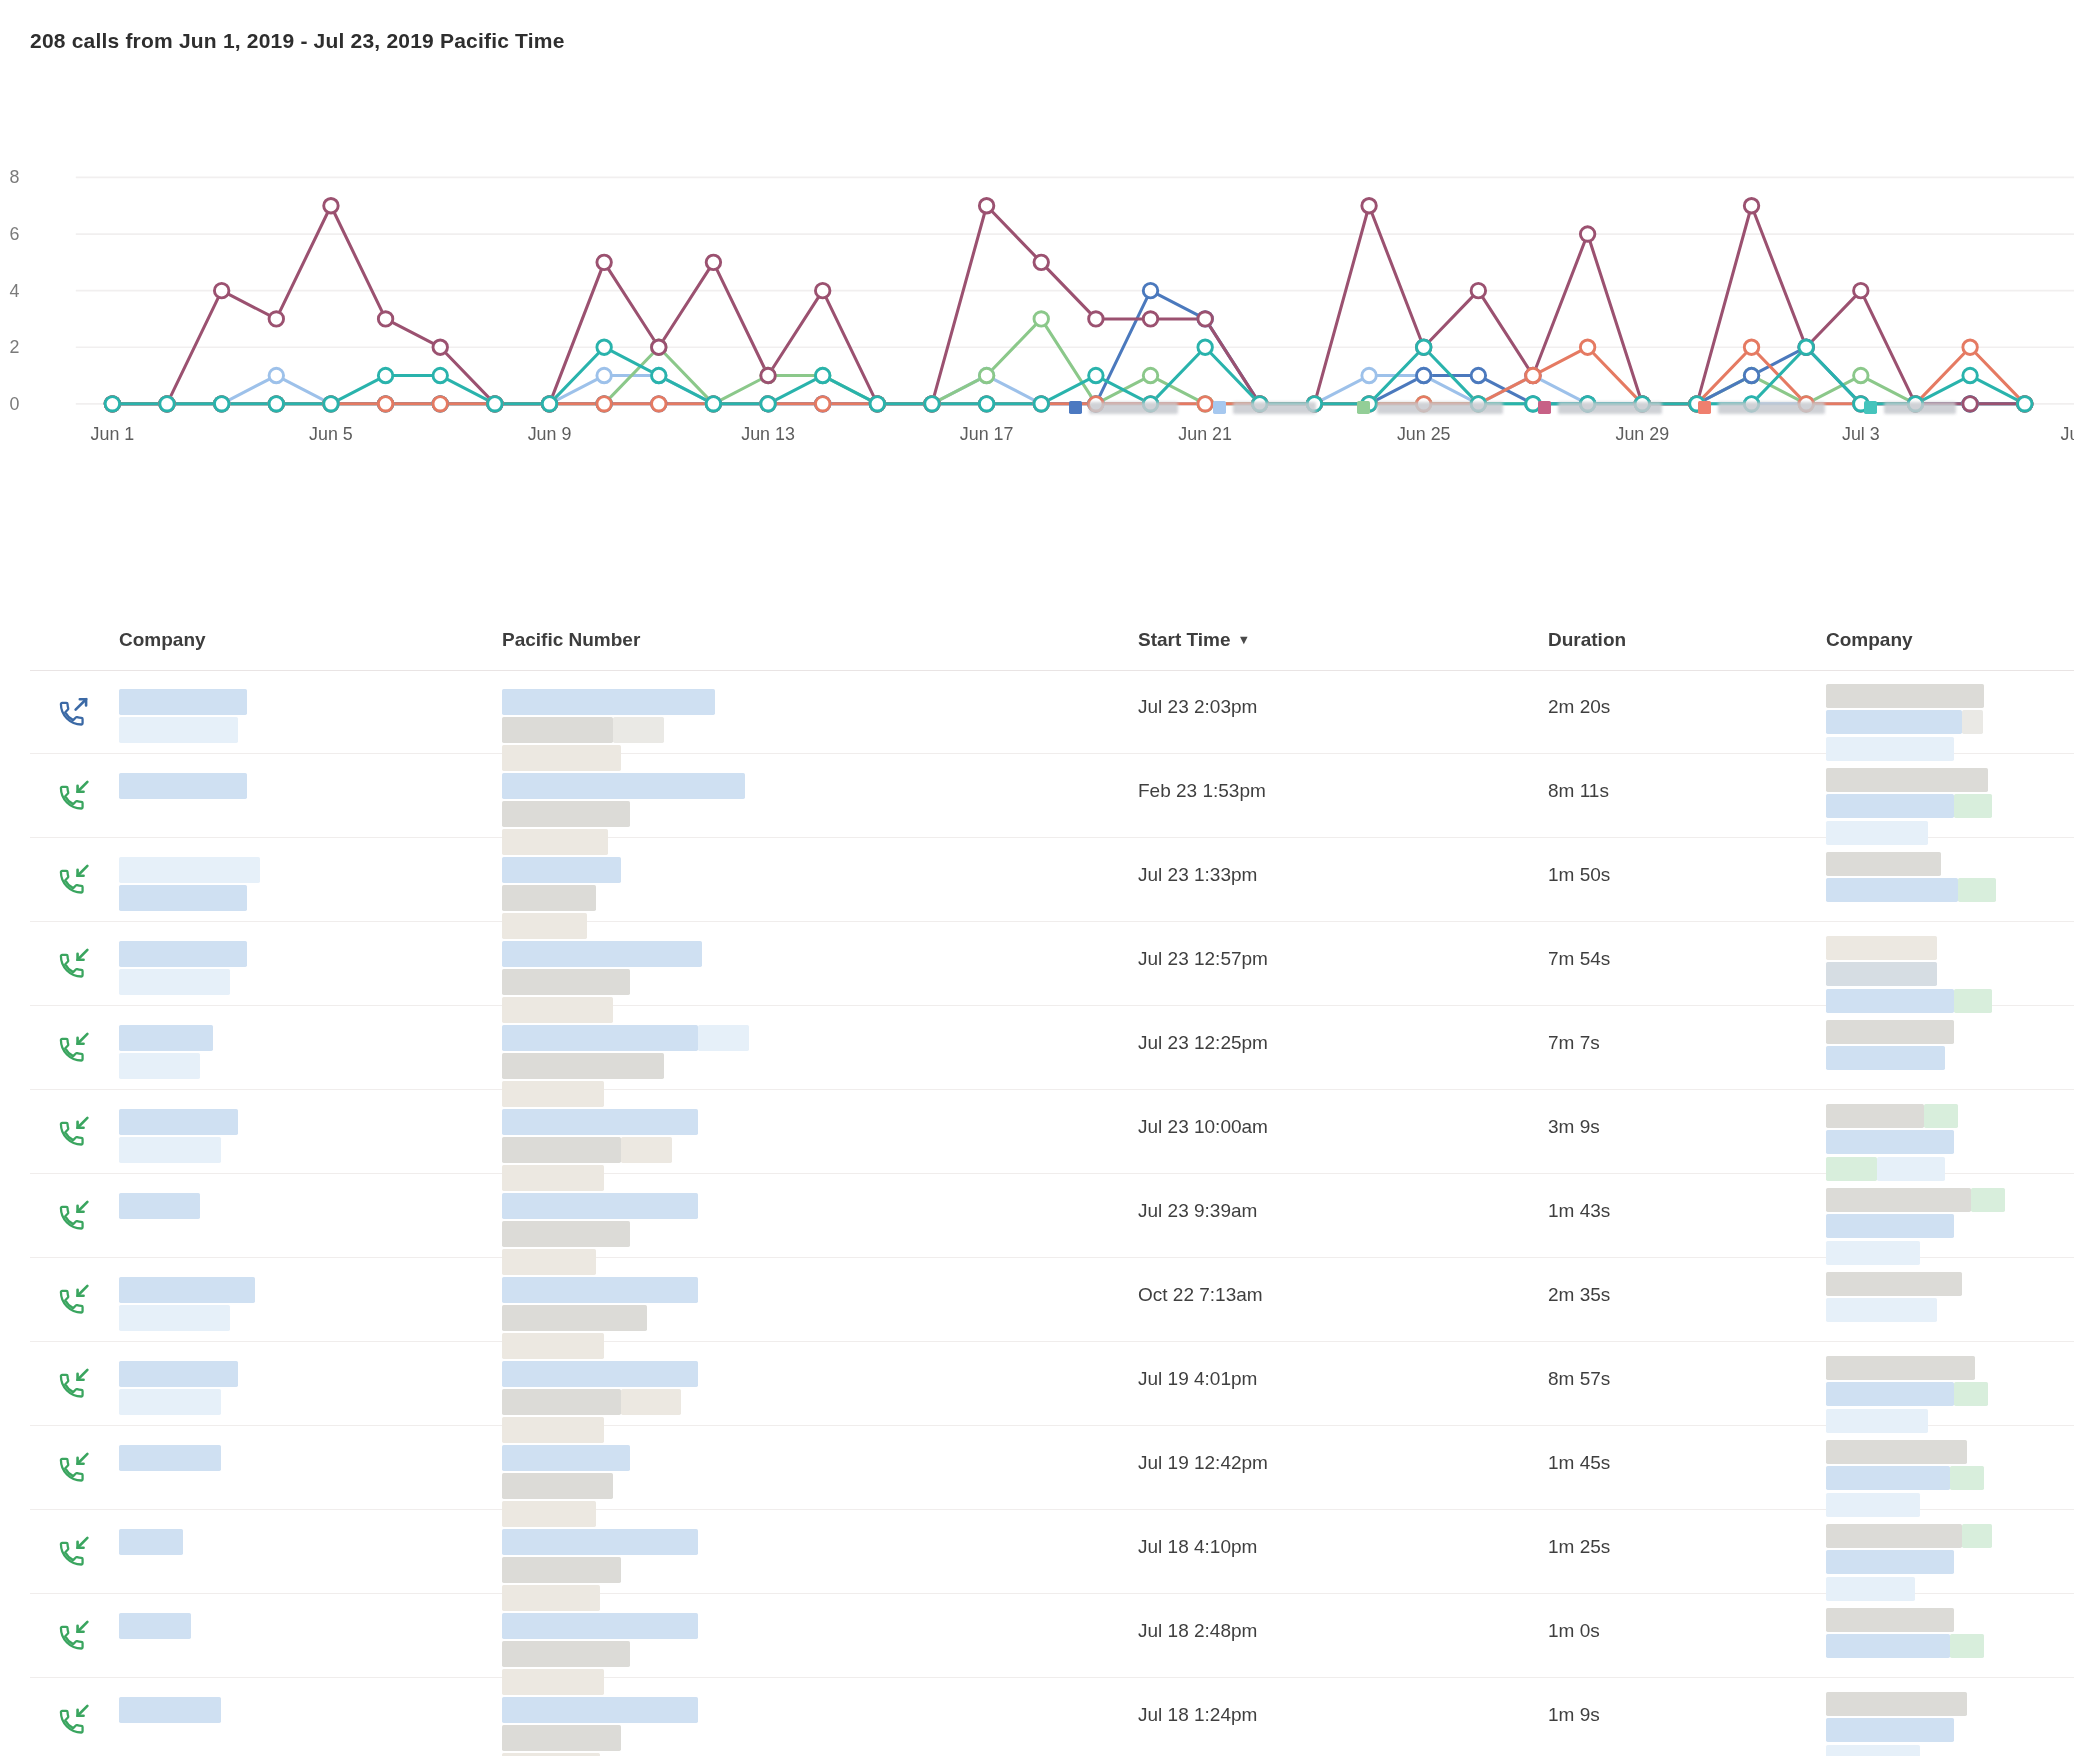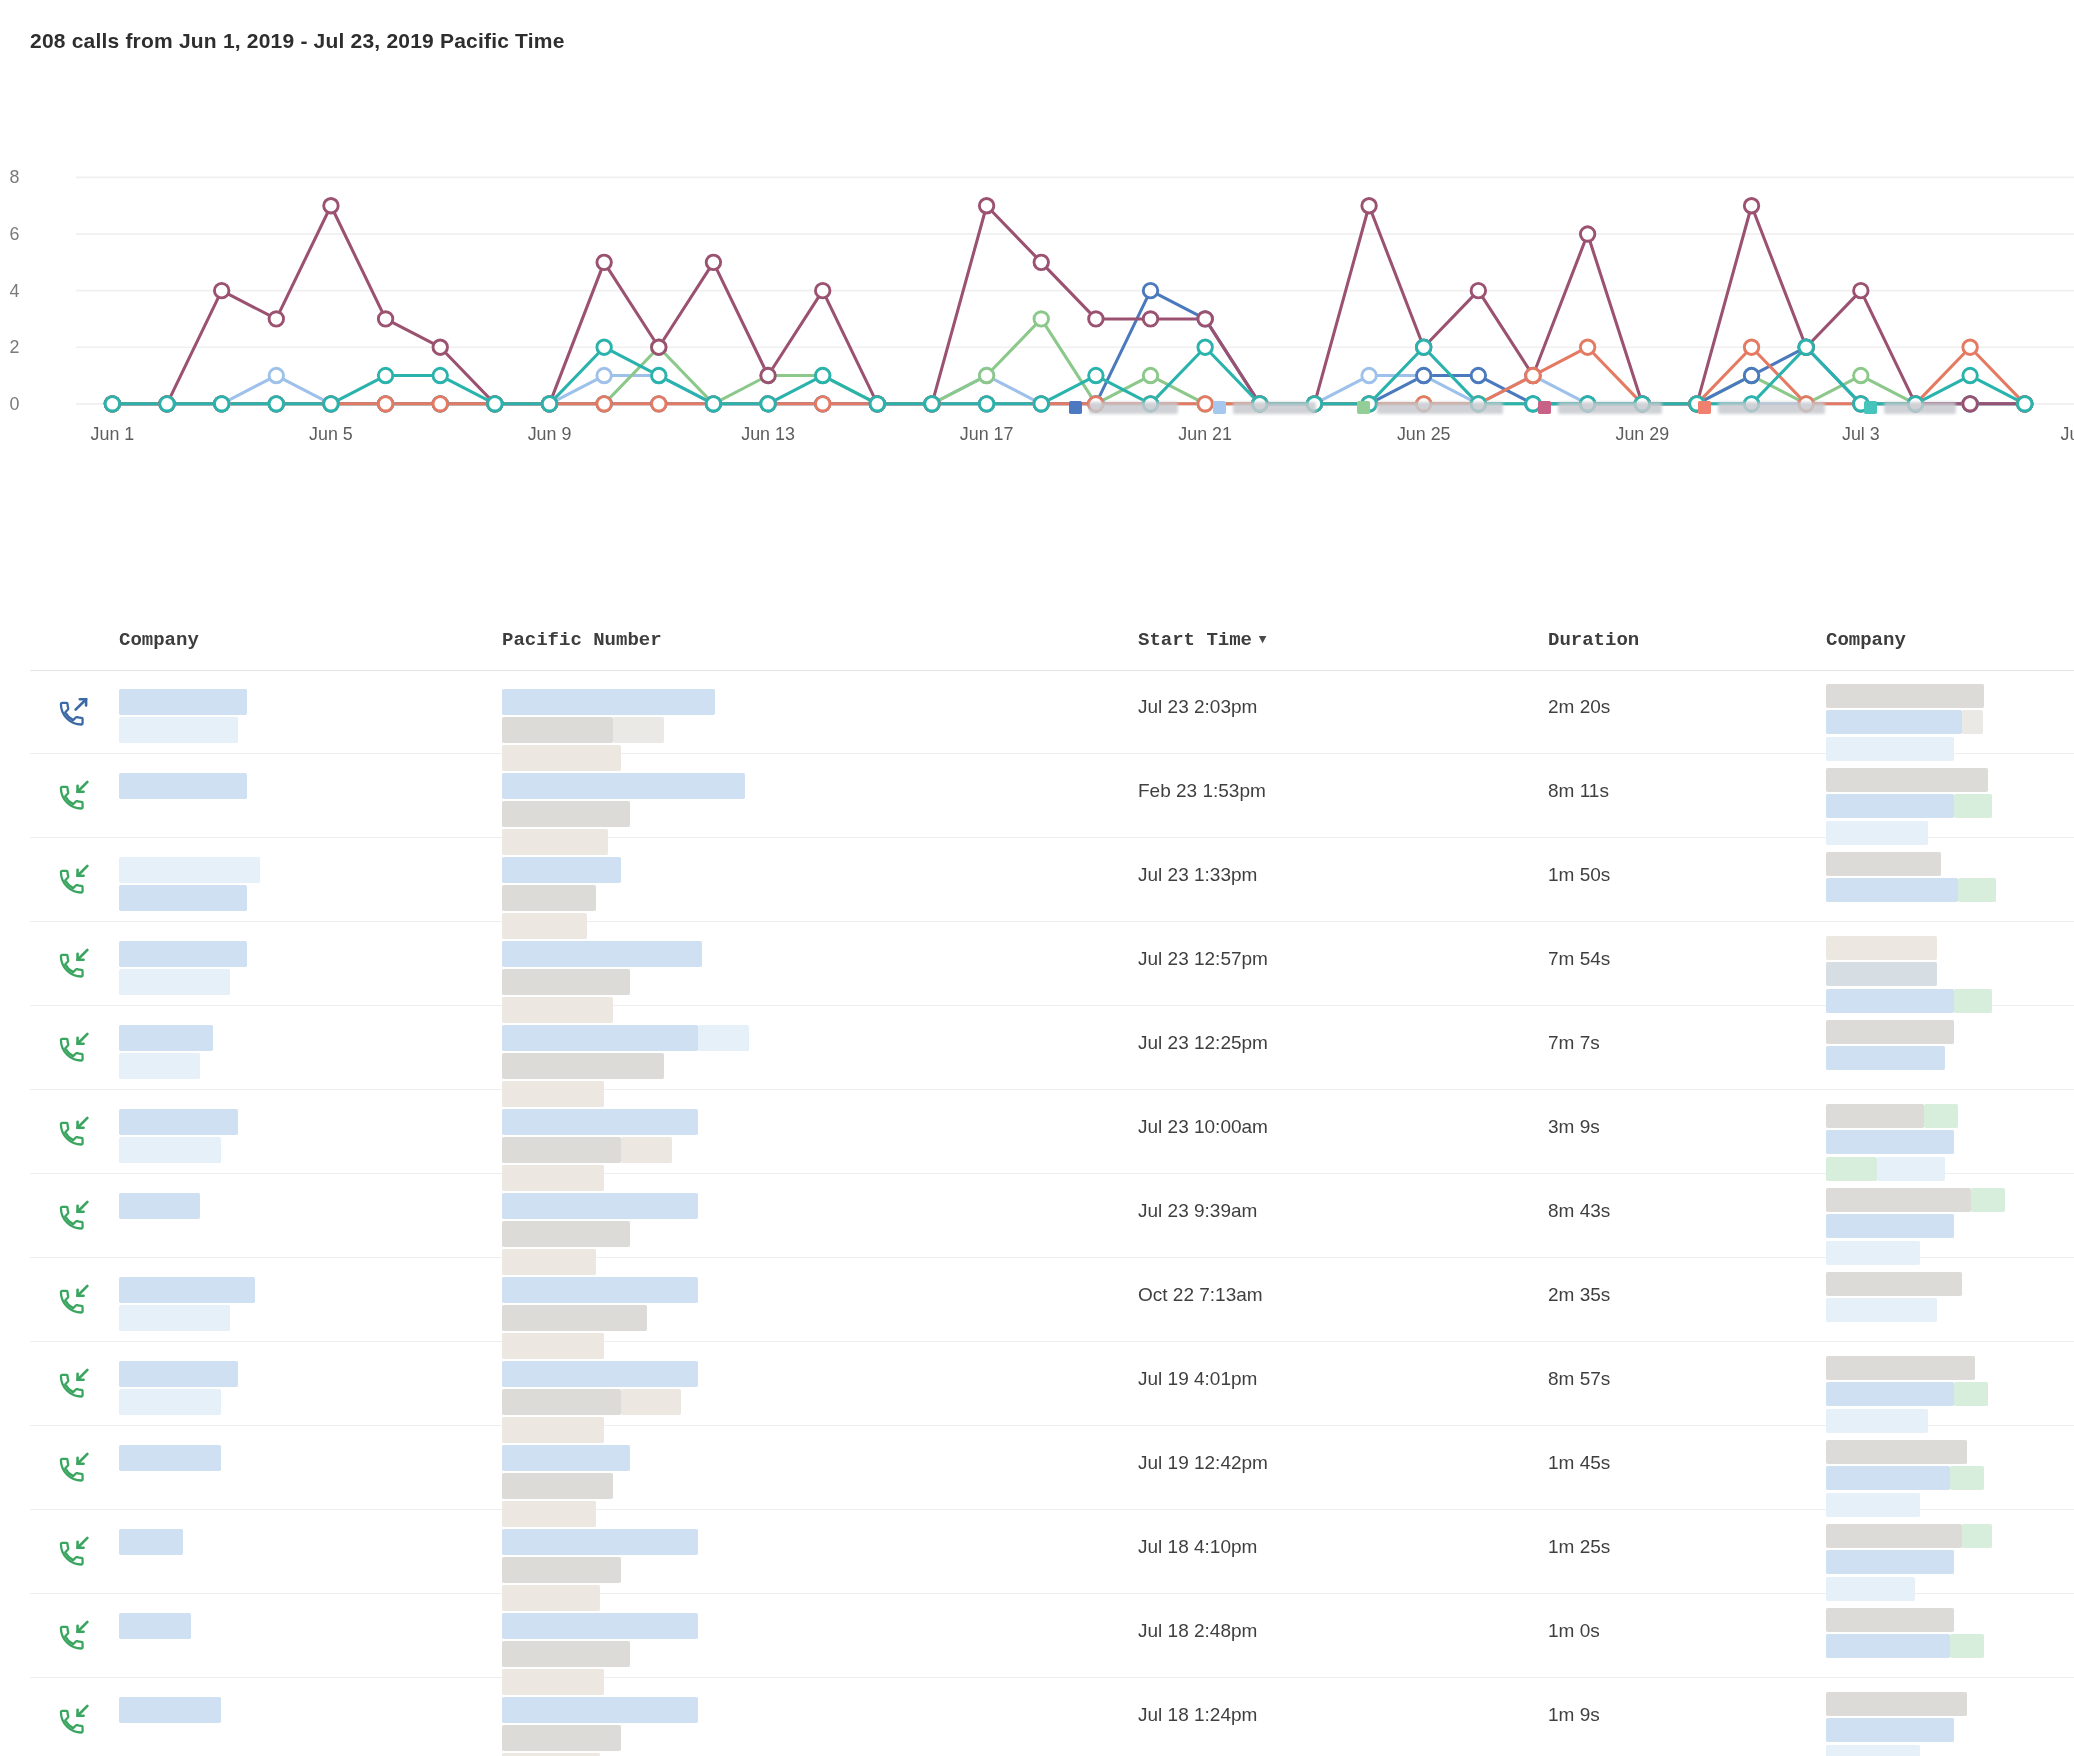--- a/index.html
+++ b/index.html
@@ -11,21 +11,21 @@
   .page-title{
     position:absolute;left:30px;top:29px;font-size:21px;font-weight:bold;
     color:#2e2e2e;letter-spacing:0.2px;
   }
   .chart-wrap{position:absolute;left:0;top:60px;width:2075px;height:341px;}
   .legend{position:absolute;left:0;top:400px;width:2075px;height:22px;}
   .legend-item{position:absolute;top:0;height:15.3px;display:flex;align-items:center;}
   .legend-swatch{width:12.8px;height:12.8px;border-radius:1.7px;flex:0 0 auto;}
   .legend-bar{height:12px;margin-left:7.7px;border-radius:1.7px;background:#c7cacf;filter:blur(1.4px);opacity:.85;}
   
-  .tbl-header{position:absolute;left:30px;top:615px;width:2045px;height:55px;border-bottom:0.9px solid #e9e4e4;font-family:Liberation Mono, monospace;}
+  .tbl-header{position:absolute;left:30px;top:615px;width:2045px;height:55px;border-bottom:0.9px solid #e9e4e4;}
   .tbl-header .col-label{
     position:absolute;top:13.6px;font-size:19px;font-weight:bold;color:#3d3d3d;white-space:nowrap;
   }
   .sort-caret{font-size:12.8px;color:#4a4a4a;margin-left:6.8px;vertical-align:1.7px;}
   .tbl-body{position:absolute;left:0px;top:670px;width:2075px;}
   .tbl-row{position:relative;width:2045px;margin-left:30px;height:83px;border-bottom:0.9px solid #f0edec;}
   .cell{position:absolute;}
   .cell-icon{left:26.4px;top:24px;width:34px;height:34px;}
   .cell-company{left:89px;top:19px;}
   .cell-tracking{left:472px;top:19px;}
@@ -647,21 +647,21 @@
           </div>
           <div class="rline">
             <span class="rseg h30 r-gray" style="width: 128px;"></span>
           </div>
           <div class="rline">
             <span class="rseg h30 r-beige" style="width: 94px;"></span>
           </div>
         </div>
       </div>
       <div class="cell cell-time">Jul 23 9:39am</div>
-      <div class="cell cell-duration">8m 43s</div>
+      <div class="cell cell-duration">1m 43s</div>
       <div class="cell cell-contact">
         <div>
           <div class="rline">
             <span class="rseg h28 r-gray" style="width: 145px;"></span>
             <span class="rseg h28 r-green" style="width: 34px;"></span>
           </div>
           <div class="rline">
             <span class="rseg h28 r-blue" style="width: 128px;"></span>
           </div>
           <div class="rline">

